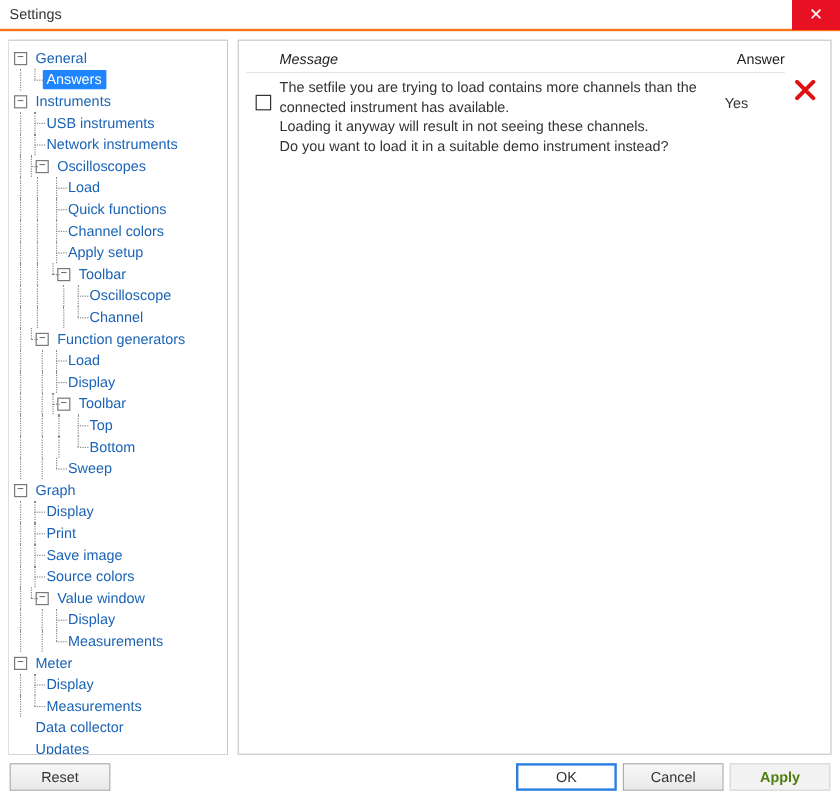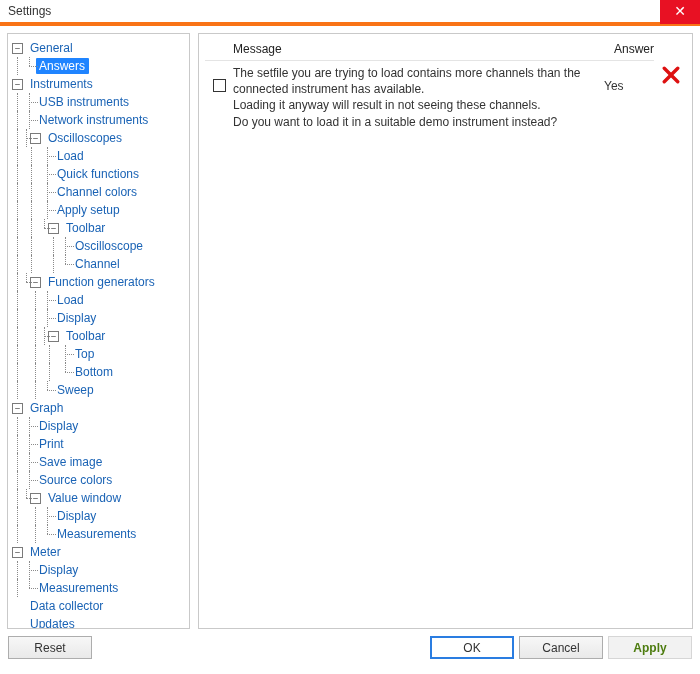--- a/index.html
+++ b/index.html
@@ -12,21 +12,21 @@
     width: 700px;
     height: 674px;
     overflow: hidden;
   }
   .titlebar {
     display:flex;
     align-items:center;
     justify-content:space-between;
     height: 26px;
     padding: 0 0 0 8px;
-    border-bottom: 4px solid #f97316;
+    border-bottom: 2px solid #f97316;
   }
   .titlebar .title { font-size: 12px; color:#333; }
   .close-btn {
     width: 40px; height: 26px;
     background: #e81123;
     color:#fff;
     display:flex; align-items:center; justify-content:center;
     font-size: 14px;
     line-height: 1;
   }
@@ -52,21 +52,21 @@
     gap: 8px;
     align-items:flex-start;
   }
   .msg-table { flex:1; }
   .msg-header {
     display:flex;
     border-bottom: 1px solid #e4e4e4;
     padding: 2px 0 4px 28px;
     color:#222;
   }
-  .msg-header .col-msg { flex:1; }
+  .msg-header .col-msg { flex:1;font-style:italic; }
   .msg-header .col-ans { width: 50px; text-align:right; }
   .msg-row {
     display:flex;
     padding: 4px 0 4px 0;
     align-items:flex-start;
   }
   .msg-row .chk-cell { width:28px; display:flex; justify-content:center; padding-top:14px;}
   .msg-row .txt-cell { flex:1; color:#333; line-height:1.35; }
   .msg-row .ans-cell { width:50px; padding-top:14px; }
   .chk {

